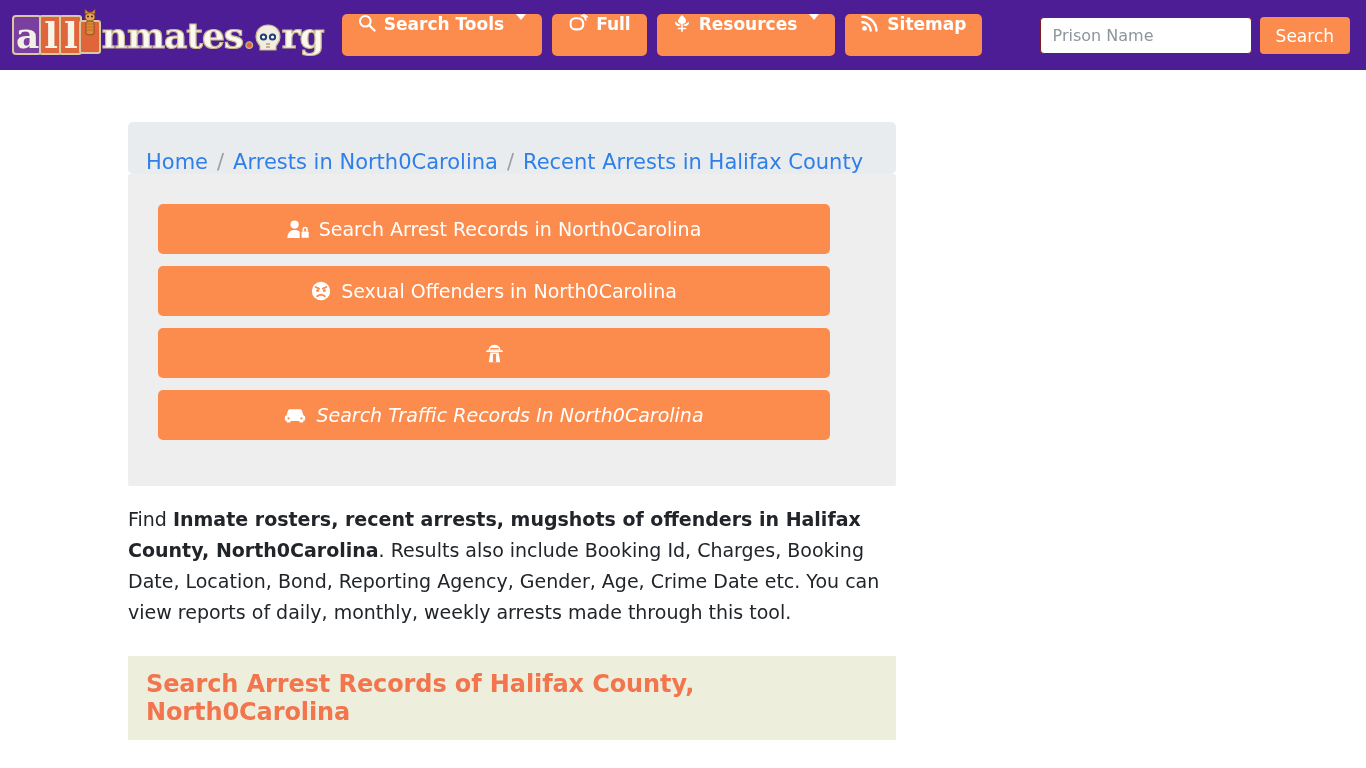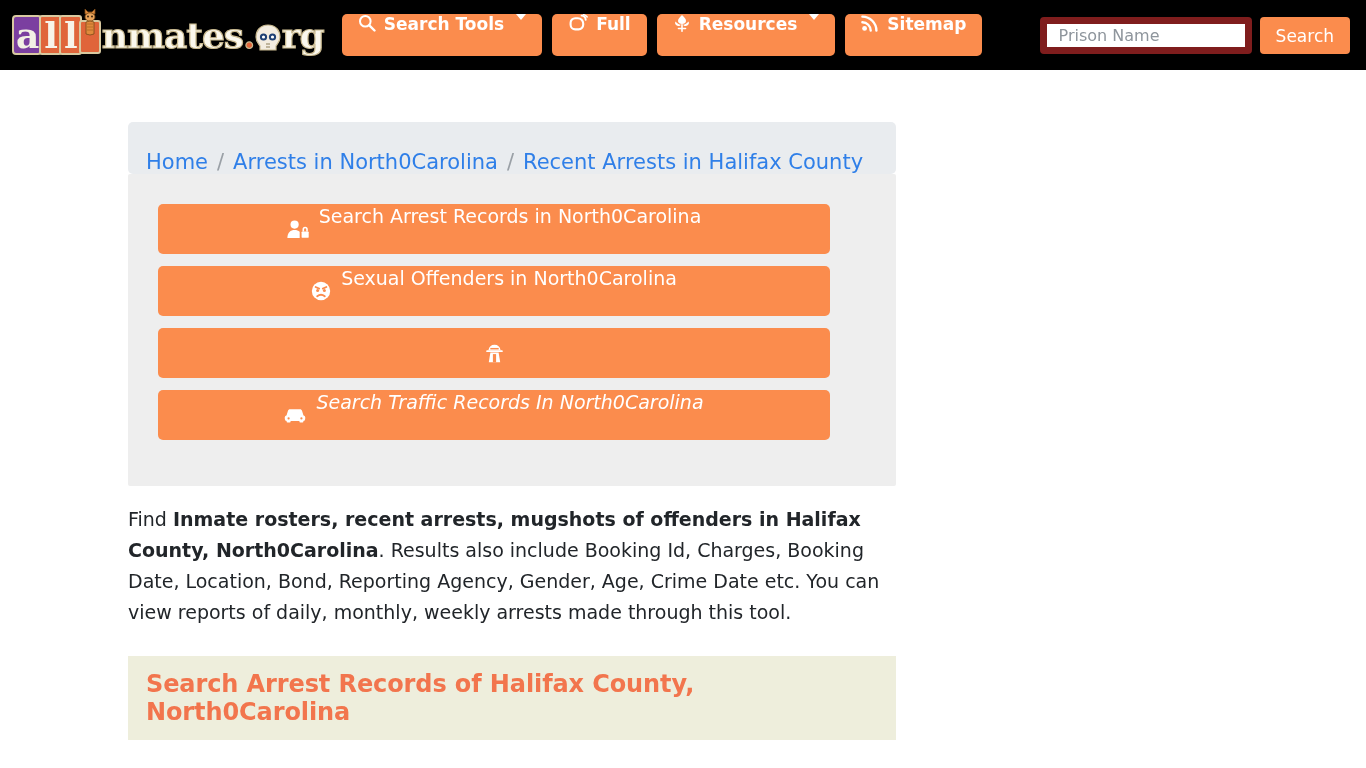--- a/index.html
+++ b/index.html
@@ -8,21 +8,21 @@
     width: 1366px; height: 768px;
     background: #ffffff;
     font-family: "DejaVu Sans", "Liberation Sans", sans-serif;
     overflow: hidden;
   }
 
   
   .navbar {
     width: 100%;
     height: 70px;
-    background: #000000;
+    background: #4c1d95;
     display: flex;
     align-items: center;
     padding: 0 8px 0 12px;
     position: relative;
   }
 
   .logo {
     display: flex;
     align-items: center;
     height: 46px;
@@ -126,21 +126,21 @@
     position: absolute;
     right: 16px;
     top: 17px;
     display: flex;
     align-items: center;
     gap: 8px;
   }
   .search-input {
     width: 212px;
     height: 37px;
-    border: 7px solid #7f1d1d;
+    border: 1px solid #7f1d1d;
     border-radius: 4px;
     background: #ffffff;
     padding: 0 12px;
     font-size: 16px;
     color: #5d6670;
     font-family: "DejaVu Sans", "Liberation Sans", sans-serif;
     outline: none;
   }
   .search-input::placeholder { color: #8e959c; }
   .search-btn {
@@ -191,20 +191,21 @@
     letter-spacing: -0.2px;
   }
 
   .btn-panel {
     background: #eeeeee;
     padding: 30px;
     border-radius: 2px;
   }
   .big-btn {
     display: flex;
+    align-items: center;
     justify-content: center;
     gap: 10px;
     width: 672px;
     height: 50px;
     background: #fb8c4d;
     color: #ffffff;
     border: none;
     border-radius: 5px;
     font-size: 19px;
     margin-bottom: 12px;

